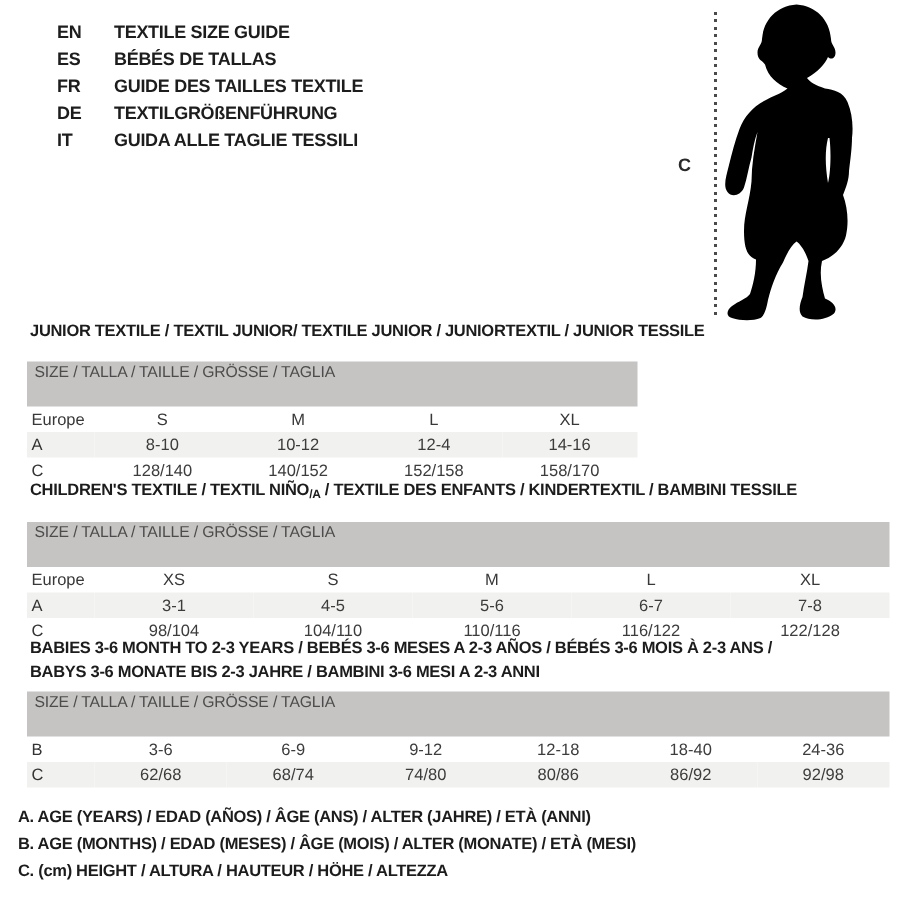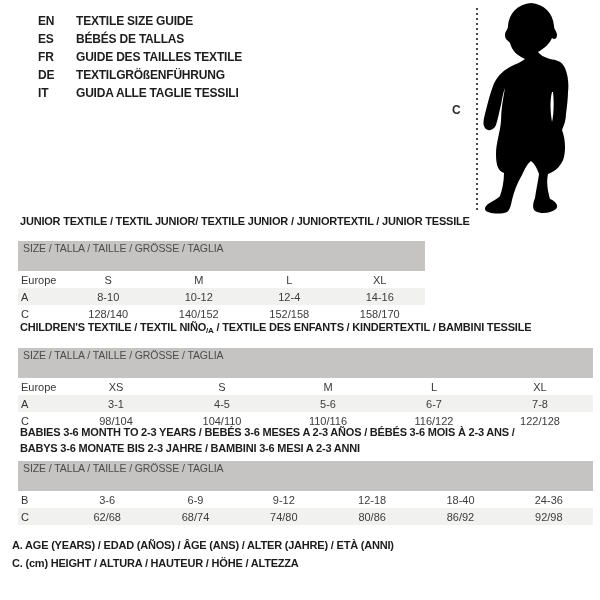--- a/index.html
+++ b/index.html
@@ -218,14 +218,15 @@
       <td>80/86</td>
       <td>86/92</td>
       <td>92/98</td>
     </tr>
   </tbody>
     </table>
 </div>
 
 <div class="notes">
   <div class="note-line">A. AGE (YEARS) / EDAD (AÑOS) / ÂGE (ANS) / ALTER (JAHRE) / ETÀ (ANNI)</div>
+  <div class="note-line">B. AGE (MONTHS) / EDAD (MESES) / ÂGE (MOIS) / ALTER (MONATE) / ETÀ (MESI)</div>
   <div class="note-line">C. (cm) HEIGHT / ALTURA / HAUTEUR / HÖHE / ALTEZZA</div>
 </div>
 
 </body></html>

